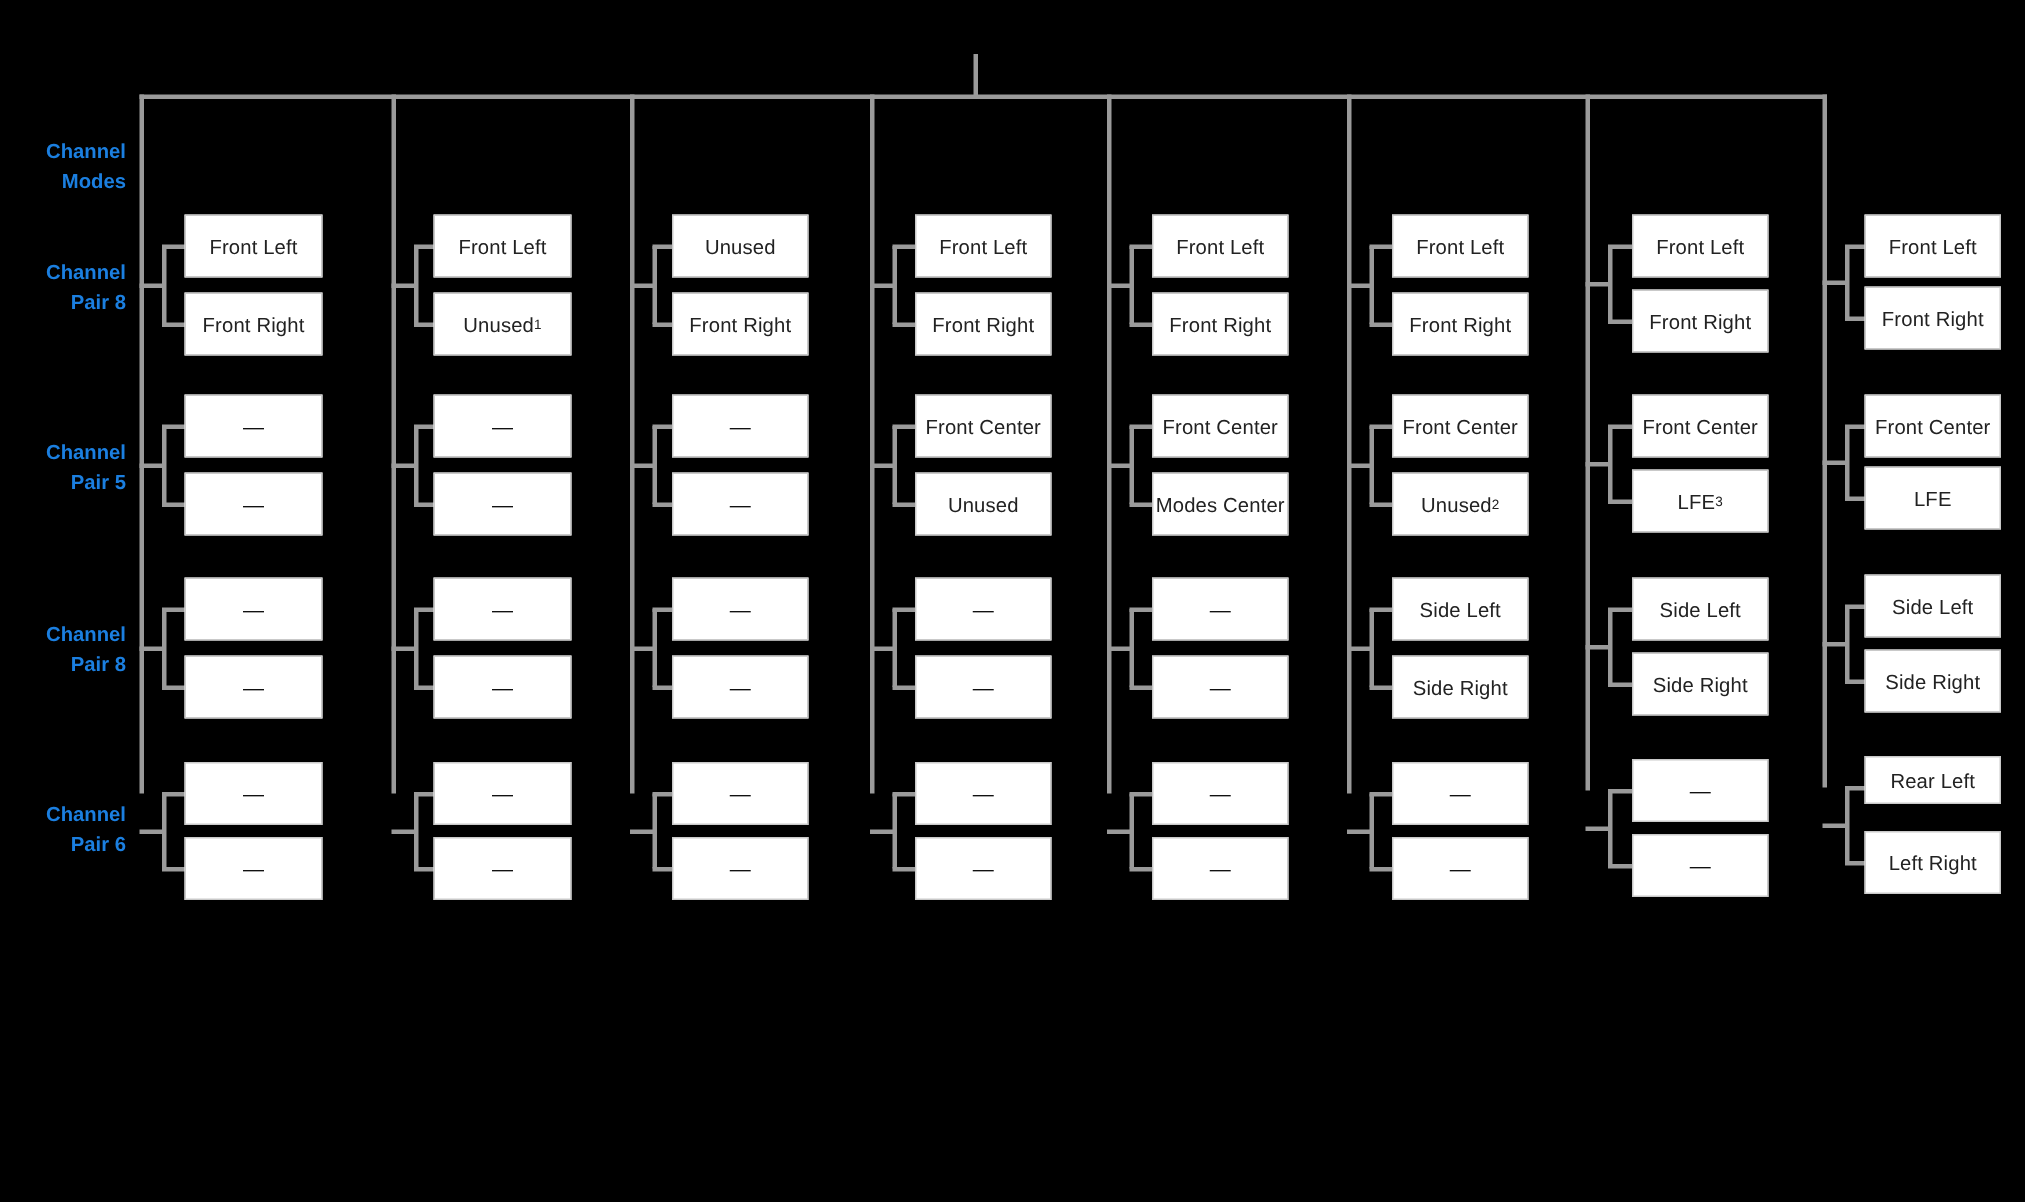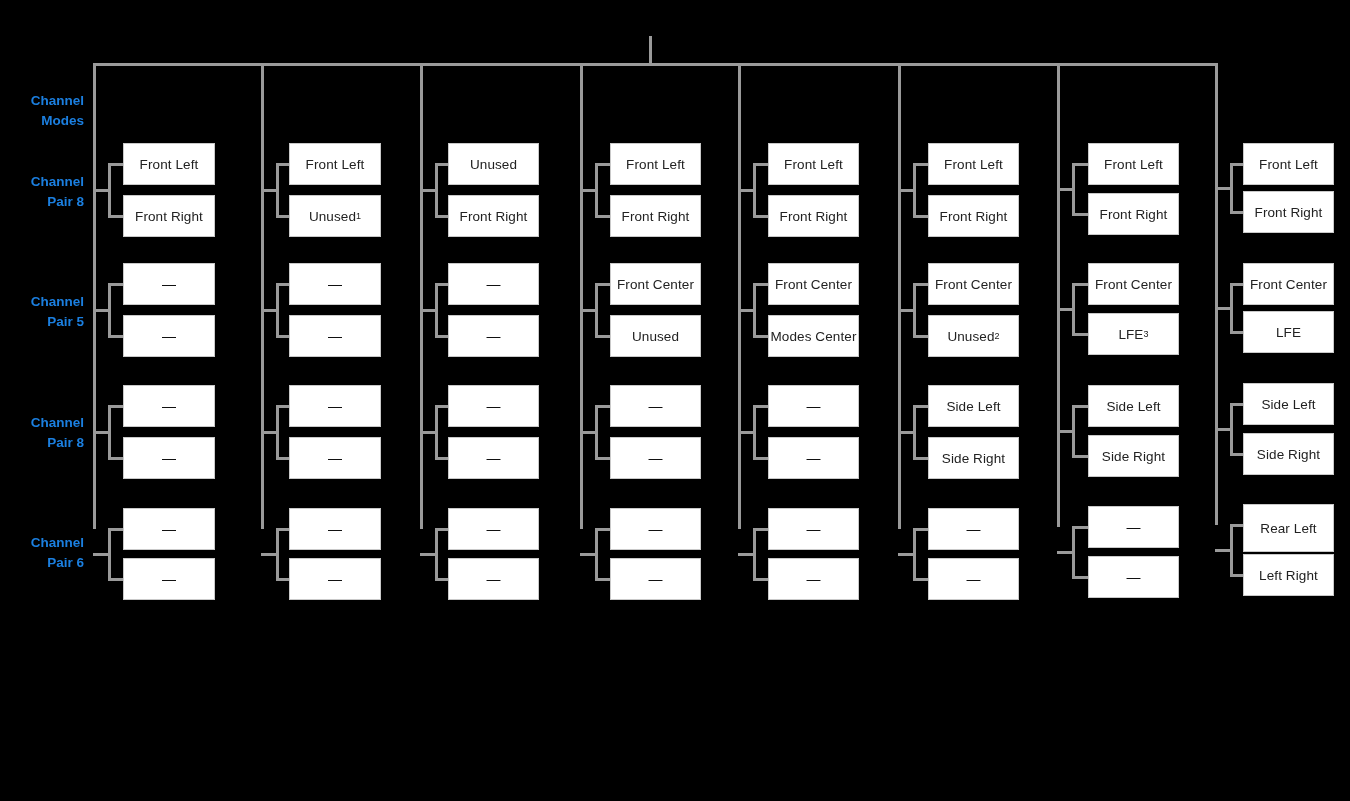--- a/index.html
+++ b/index.html
@@ -372,20 +372,20 @@
       <div class="node" style="left:1243px;top:383px;width:91px;height:42px;">
         <span class="">Side Left</span>
       </div>
       <div class="node" style="left:1243px;top:433px;width:91px;height:42px;">
         <span class="">Side Right</span>
       </div>
       <div class="wire hbus" style="left:1215px;top:549px;width:17px;"></div>
       <div class="wire vline" style="left:1230px;top:525px;height:50px;"></div>
       <div class="wire hbus" style="left:1230px;top:524px;width:15px;"></div>
       <div class="wire hbus" style="left:1230px;top:574px;width:15px;"></div>
-      <div class="node" style="left:1243px;top:504px;width:91px;height:48px;">
+      <div class="node" style="left:1243px;top:504px;width:91px;height:32px;">
         <span class="">Rear Left</span>
       </div>
       <div class="node" style="left:1243px;top:554px;width:91px;height:42px;">
         <span class="">Left Right</span>
       </div>
     </div>
 </div>
 
 </body></html>

